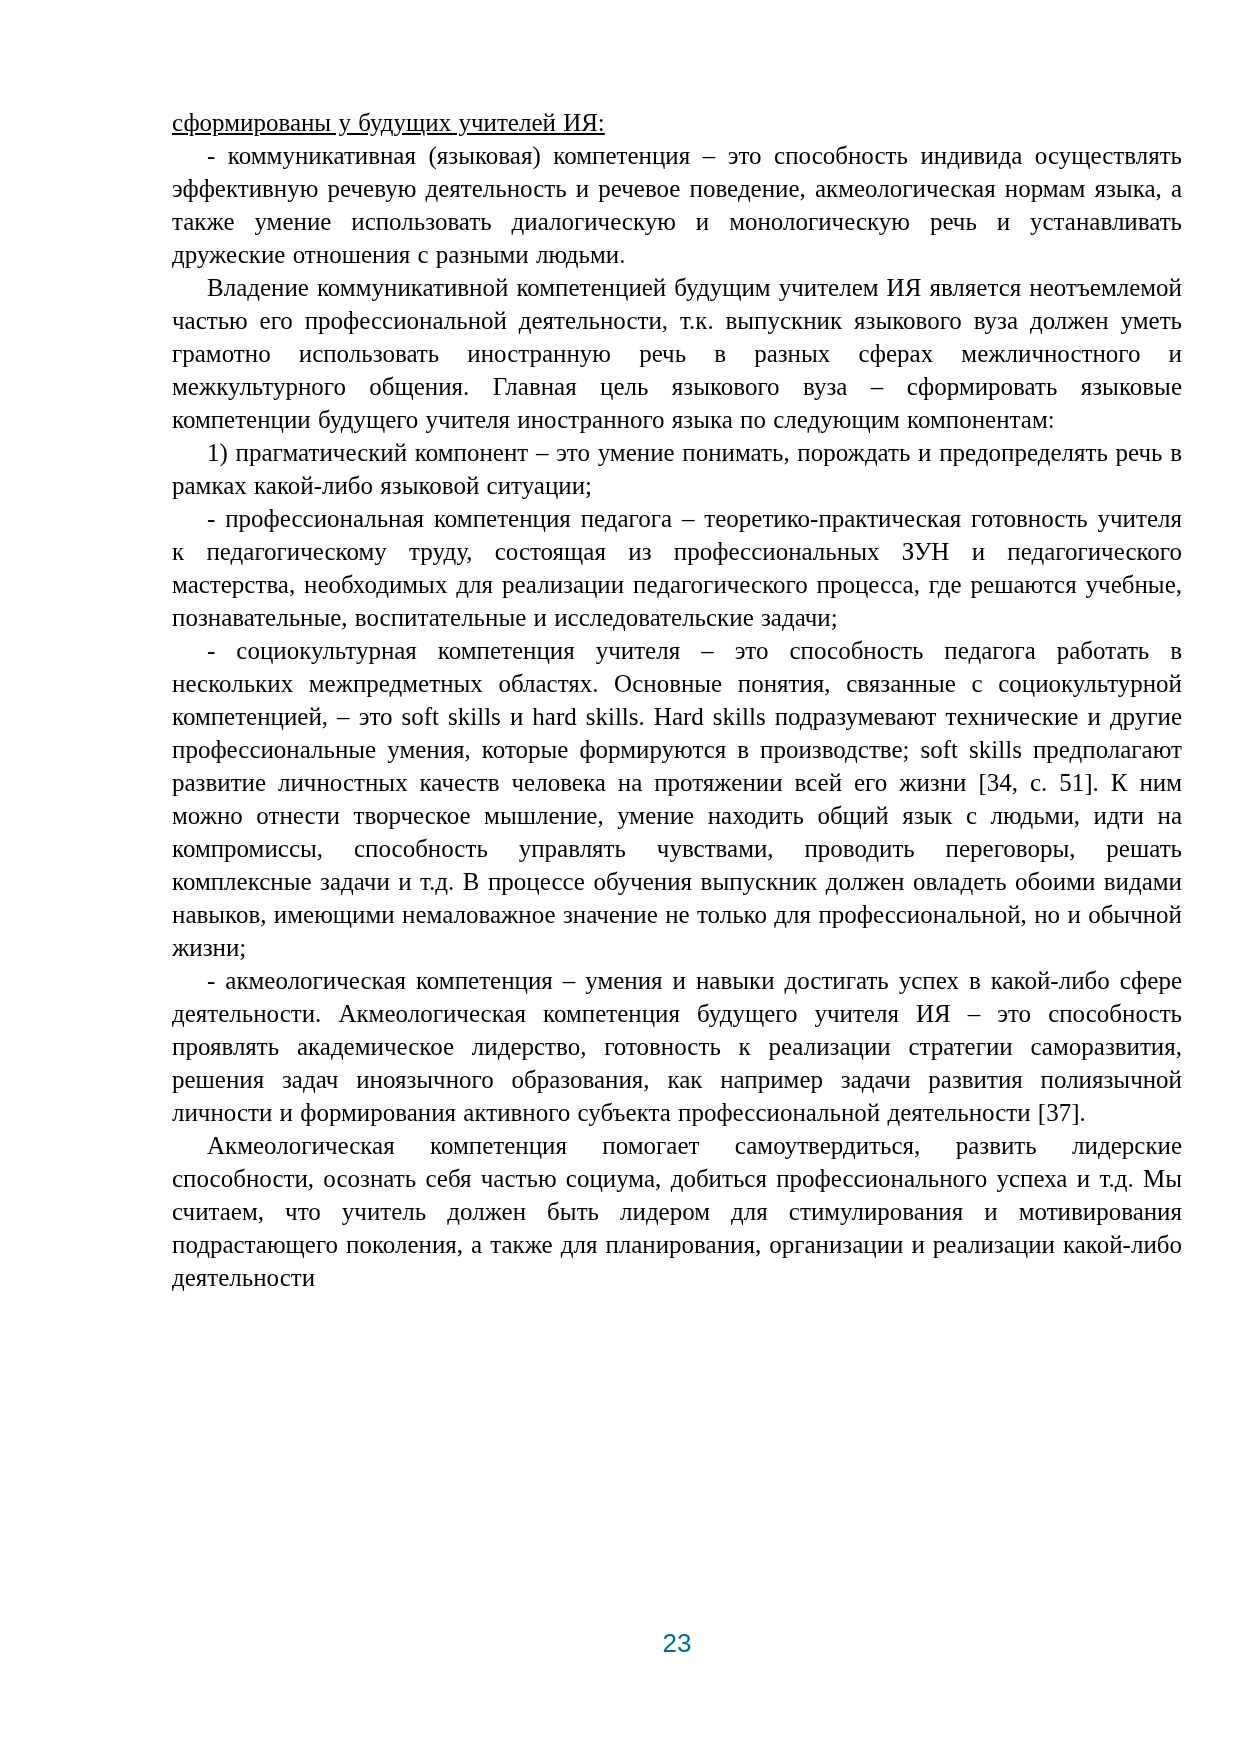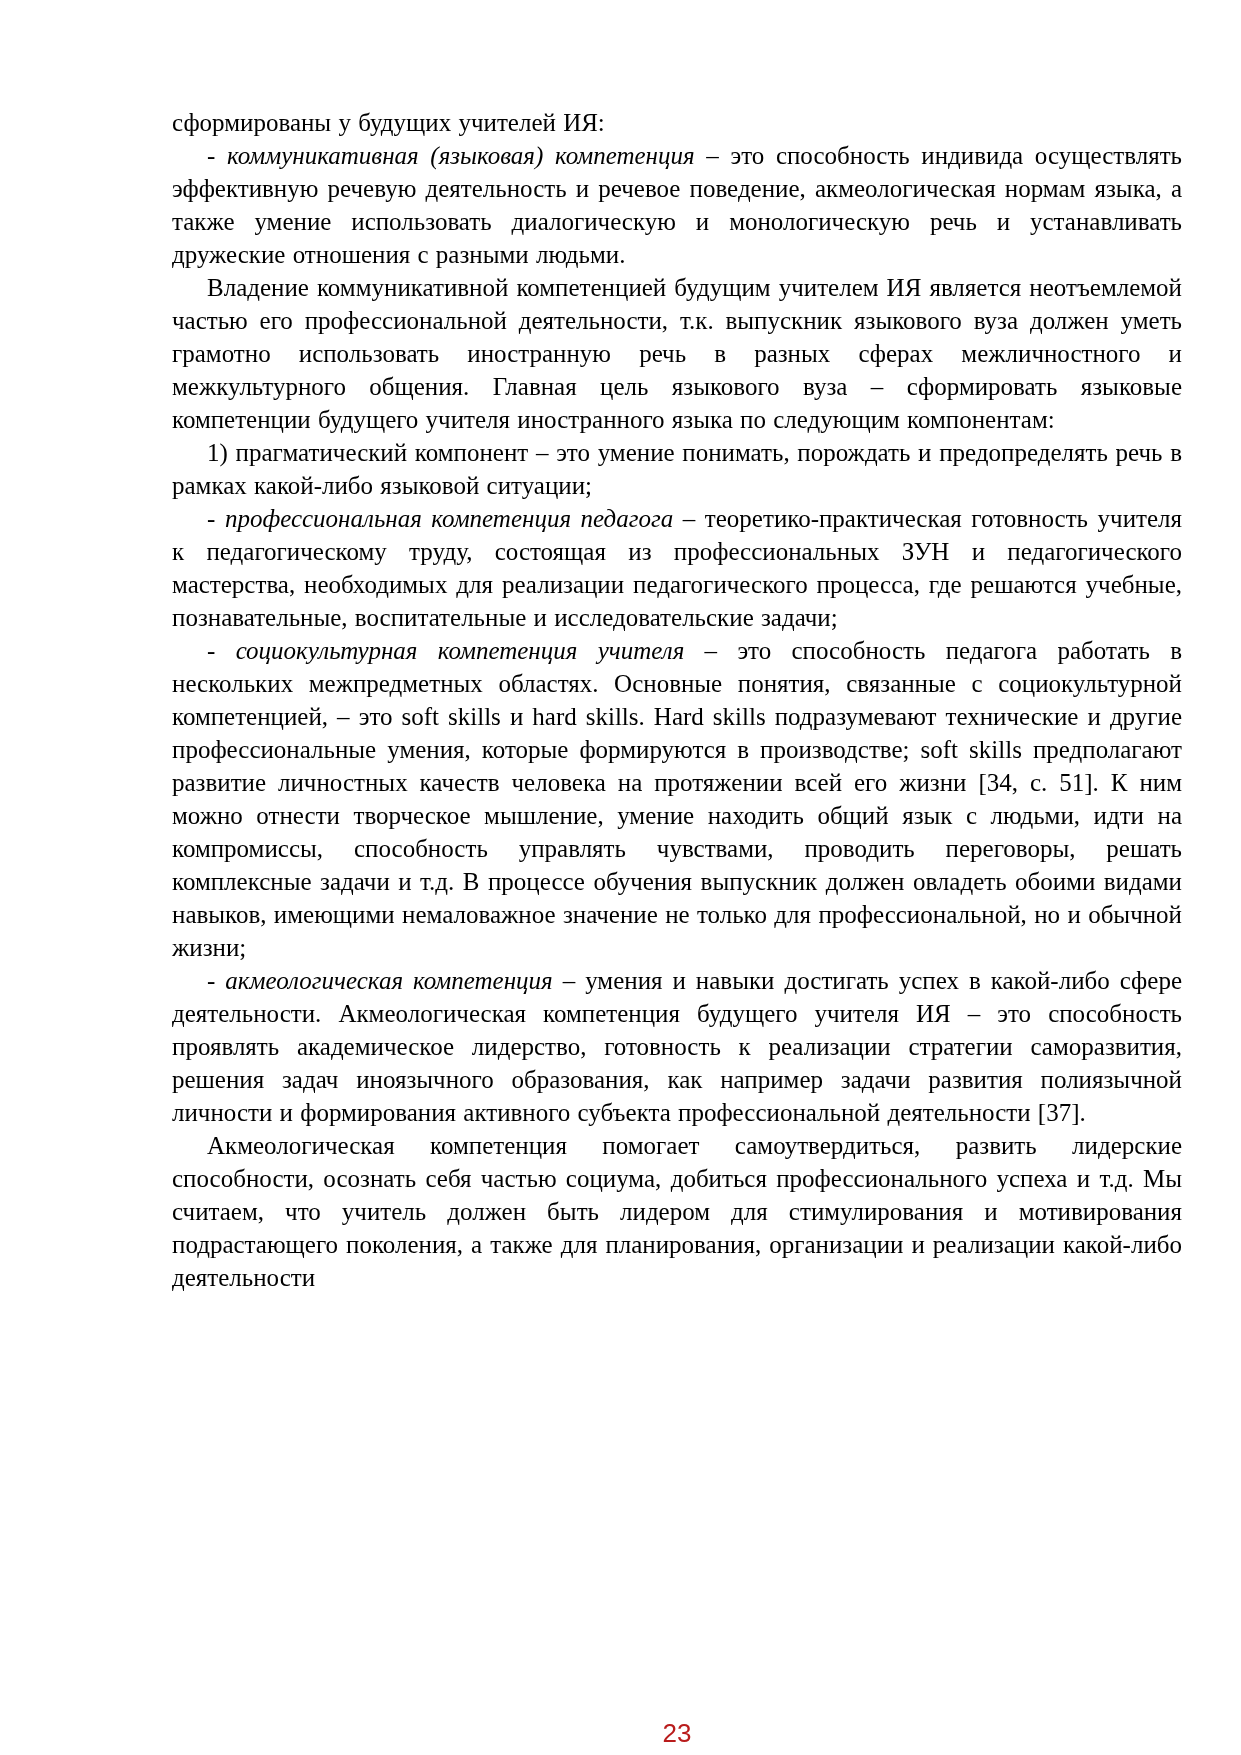--- a/index.html
+++ b/index.html
@@ -27,34 +27,34 @@
   .para {
     margin: 0;
     font-size: 25px;
     line-height: 33px;
     text-align: justify;
     text-indent: 35px;
     word-spacing: 1px;
   }
   .para.no-indent {
     text-indent: 0;
+    text-decoration: underline;
   }
   .italic {
-    font-style: italic;
   }
   .page-footer {
     position: absolute;
     left: 172px;
     width: 1010px;
-    top: 1718px;
+    top: 1628px;
     text-align: center;
     font-family: "Liberation Sans", sans-serif;
     font-size: 26px;
     line-height: 30px;
-    color: #b91c1c;
+    color: #0369a1;
   }
 </style>
 </head>
 <body>
 
 <main class="sheet">
   <section class="text-block">
       <p class="para no-indent"><span class="">сформированы у будущих учителей ИЯ:</span></p>
       <p class="para"><span class="">- </span><span class="italic">коммуникативная (языковая) компетенция</span><span class=""> – это способность индивида осуществлять эффективную речевую деятельность и речевое поведение, акмеологическая нормам языка, а также умение использовать диалогическую и монологическую речь и устанавливать дружеские отношения с разными людьми.</span></p>
       <p class="para"><span class="">Владение коммуникативной компетенцией будущим учителем ИЯ является неотъемлемой частью его профессиональной деятельности, т.к. выпускник языкового вуза должен уметь грамотно использовать иностранную речь в разных сферах межличностного и межкультурного общения. Главная цель языкового вуза – сформировать языковые компетенции будущего учителя иностранного языка по следующим компонентам:</span></p>

